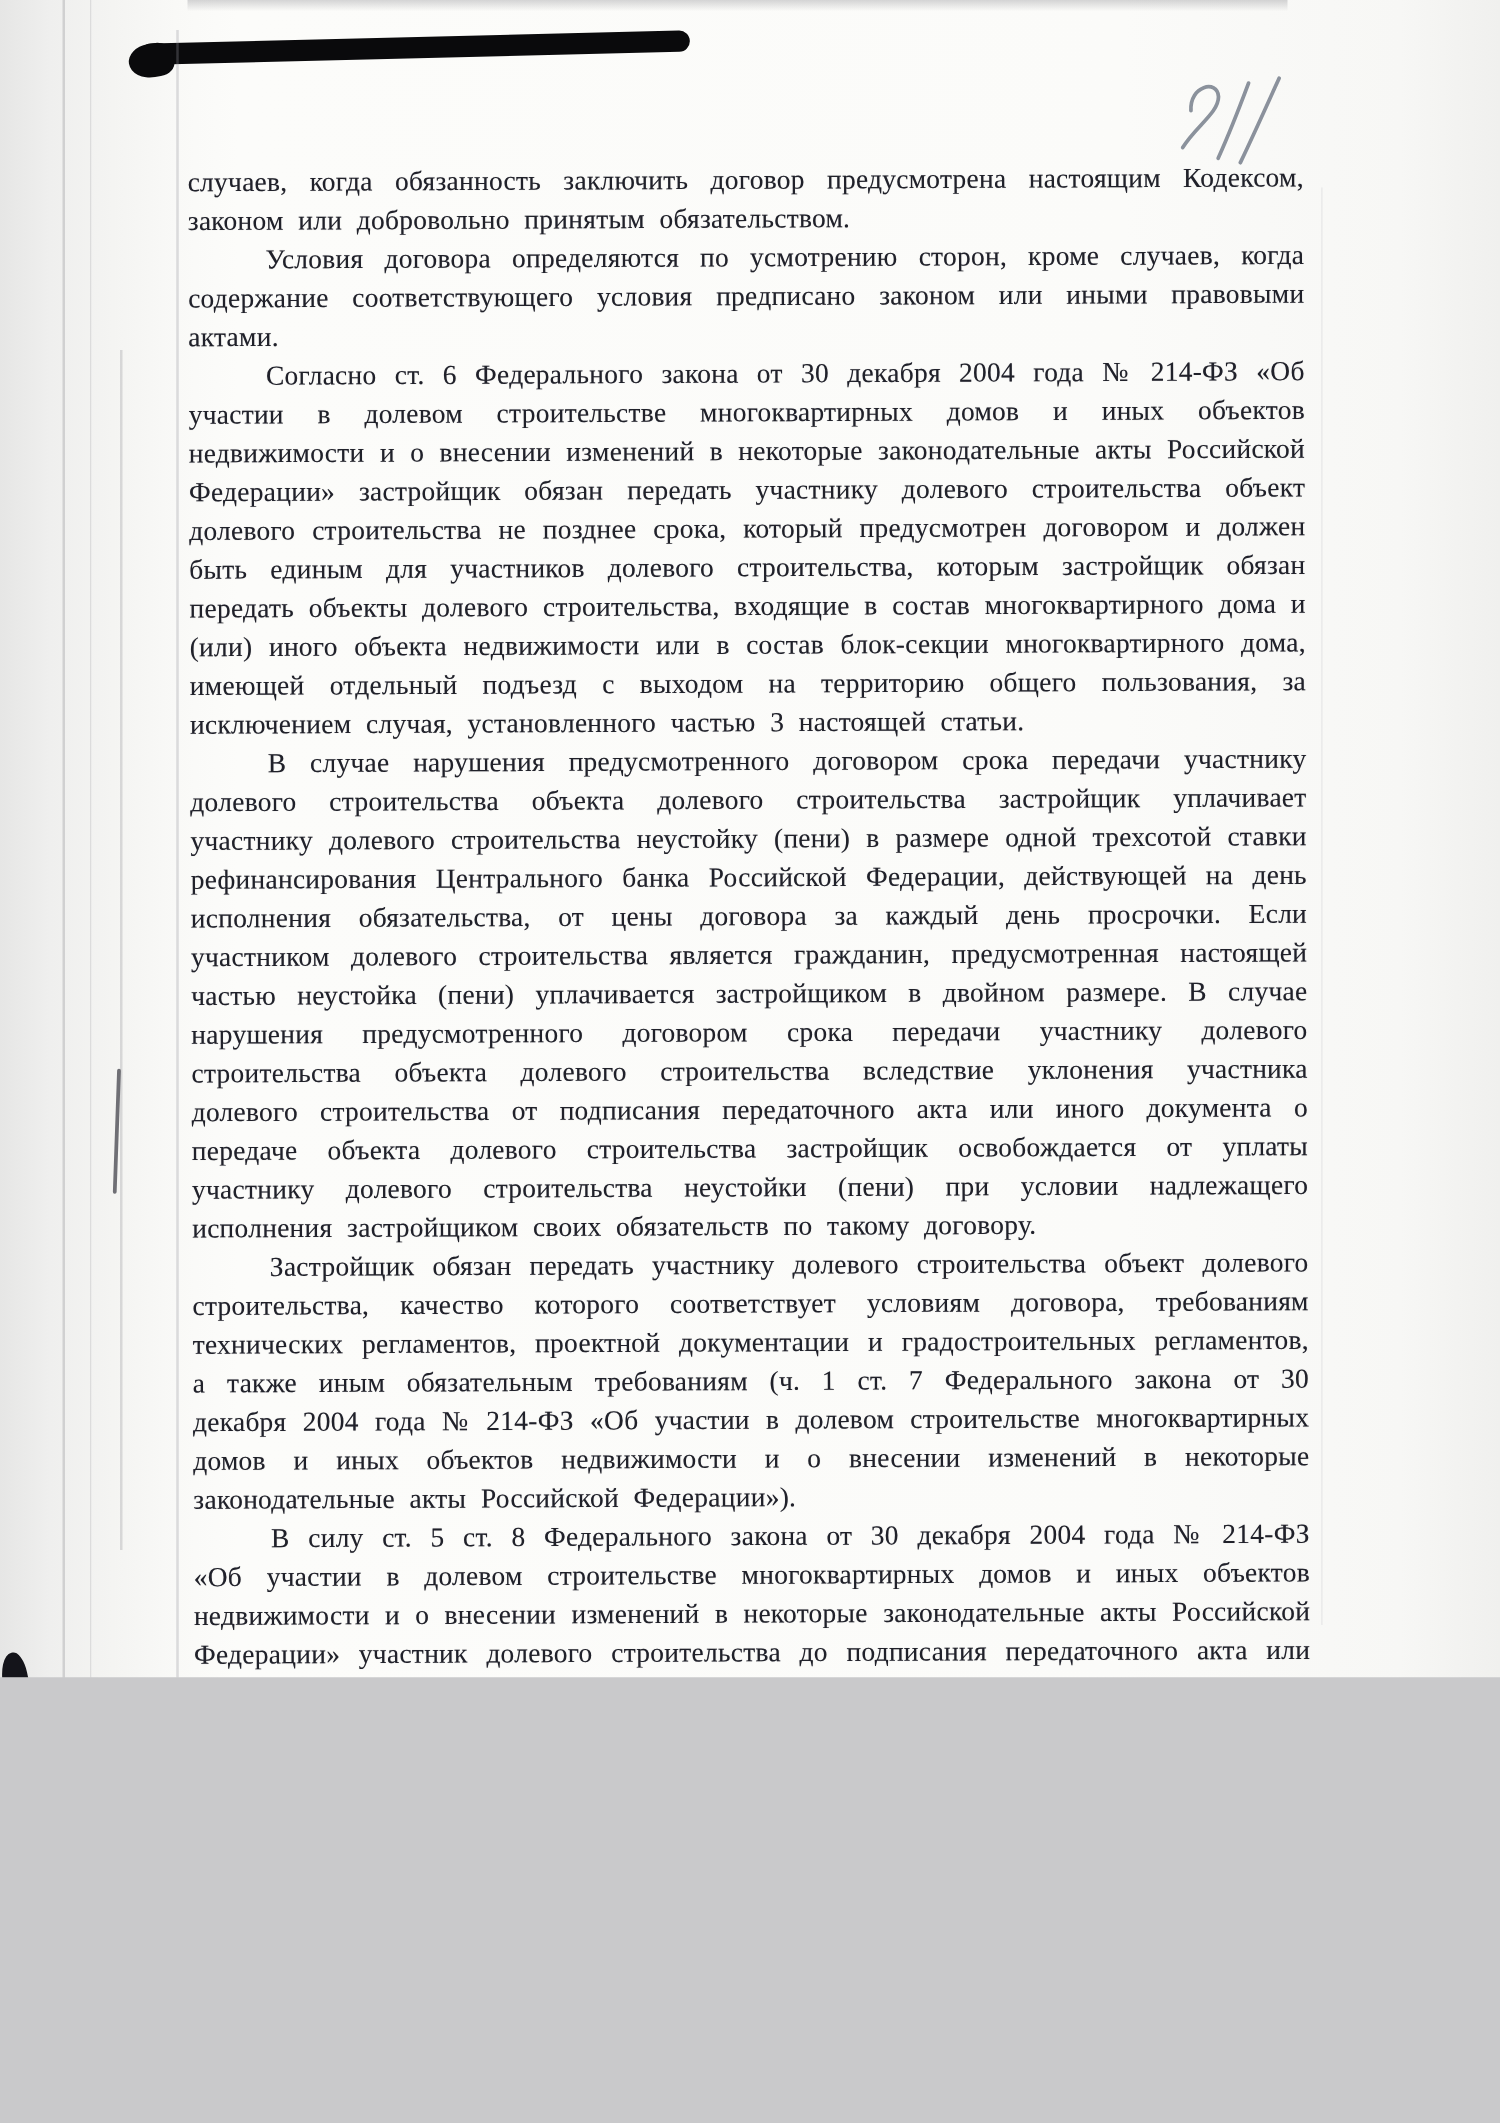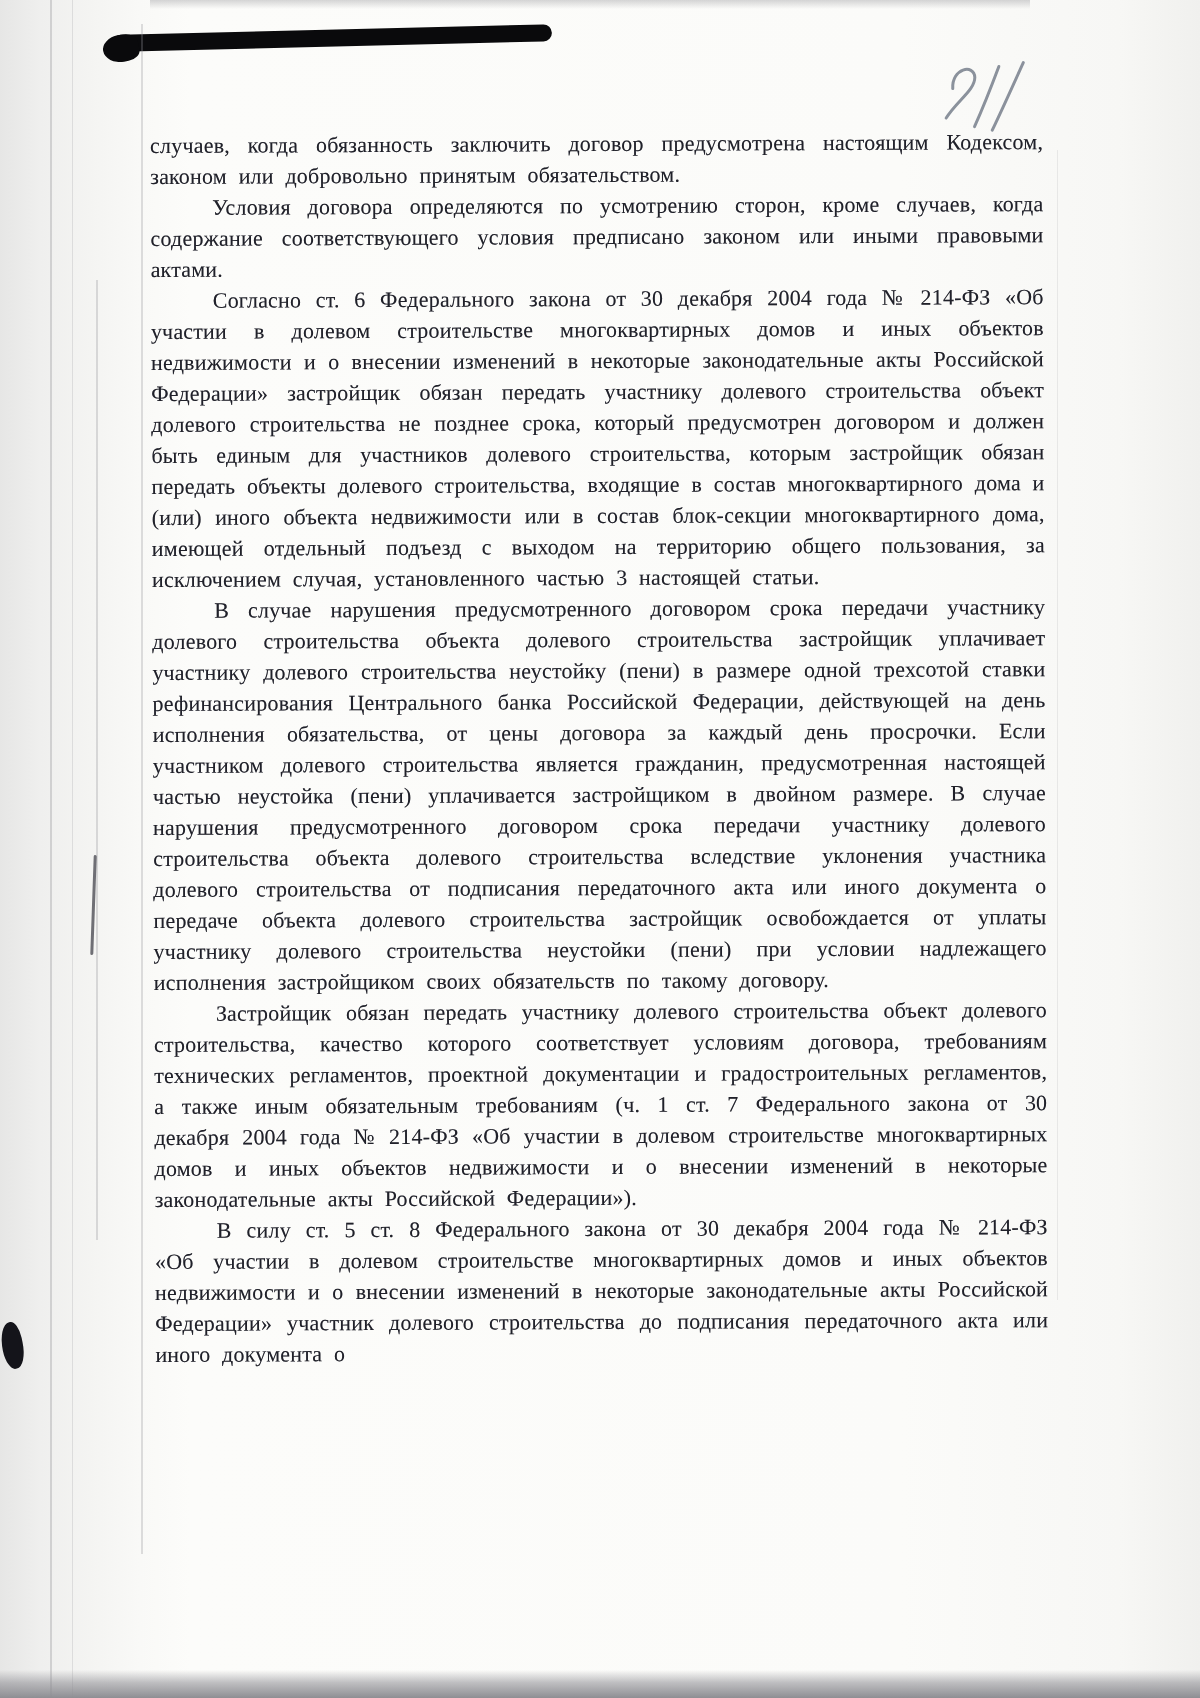--- a/index.html
+++ b/index.html
@@ -1,21 +1,21 @@
 <!DOCTYPE html>
 <html><head>
 <meta charset="utf-8">
 <style>
   html, body {
     margin: 0; padding: 0;
     background: #c9c9cb;
   }
   .page {
     position: relative;
-    width: 1200px; height: 1698px;
+    width: 1200px; height: 1342px;
     margin: 0 auto;
     overflow: hidden;
     font-family: "Liberation Serif", serif;
     background: linear-gradient(90deg,
       #e6e6e5 0px, #efefee 40px, #f4f4f2 90px, #f9f9f7 140px,
       #fcfcfa 190px, #fbfbf9 900px, #f7f7f5 1120px, #f0f0ee 1200px);
   }
   
   .artifact { position: absolute; pointer-events: none; }
   .top-smudge {

